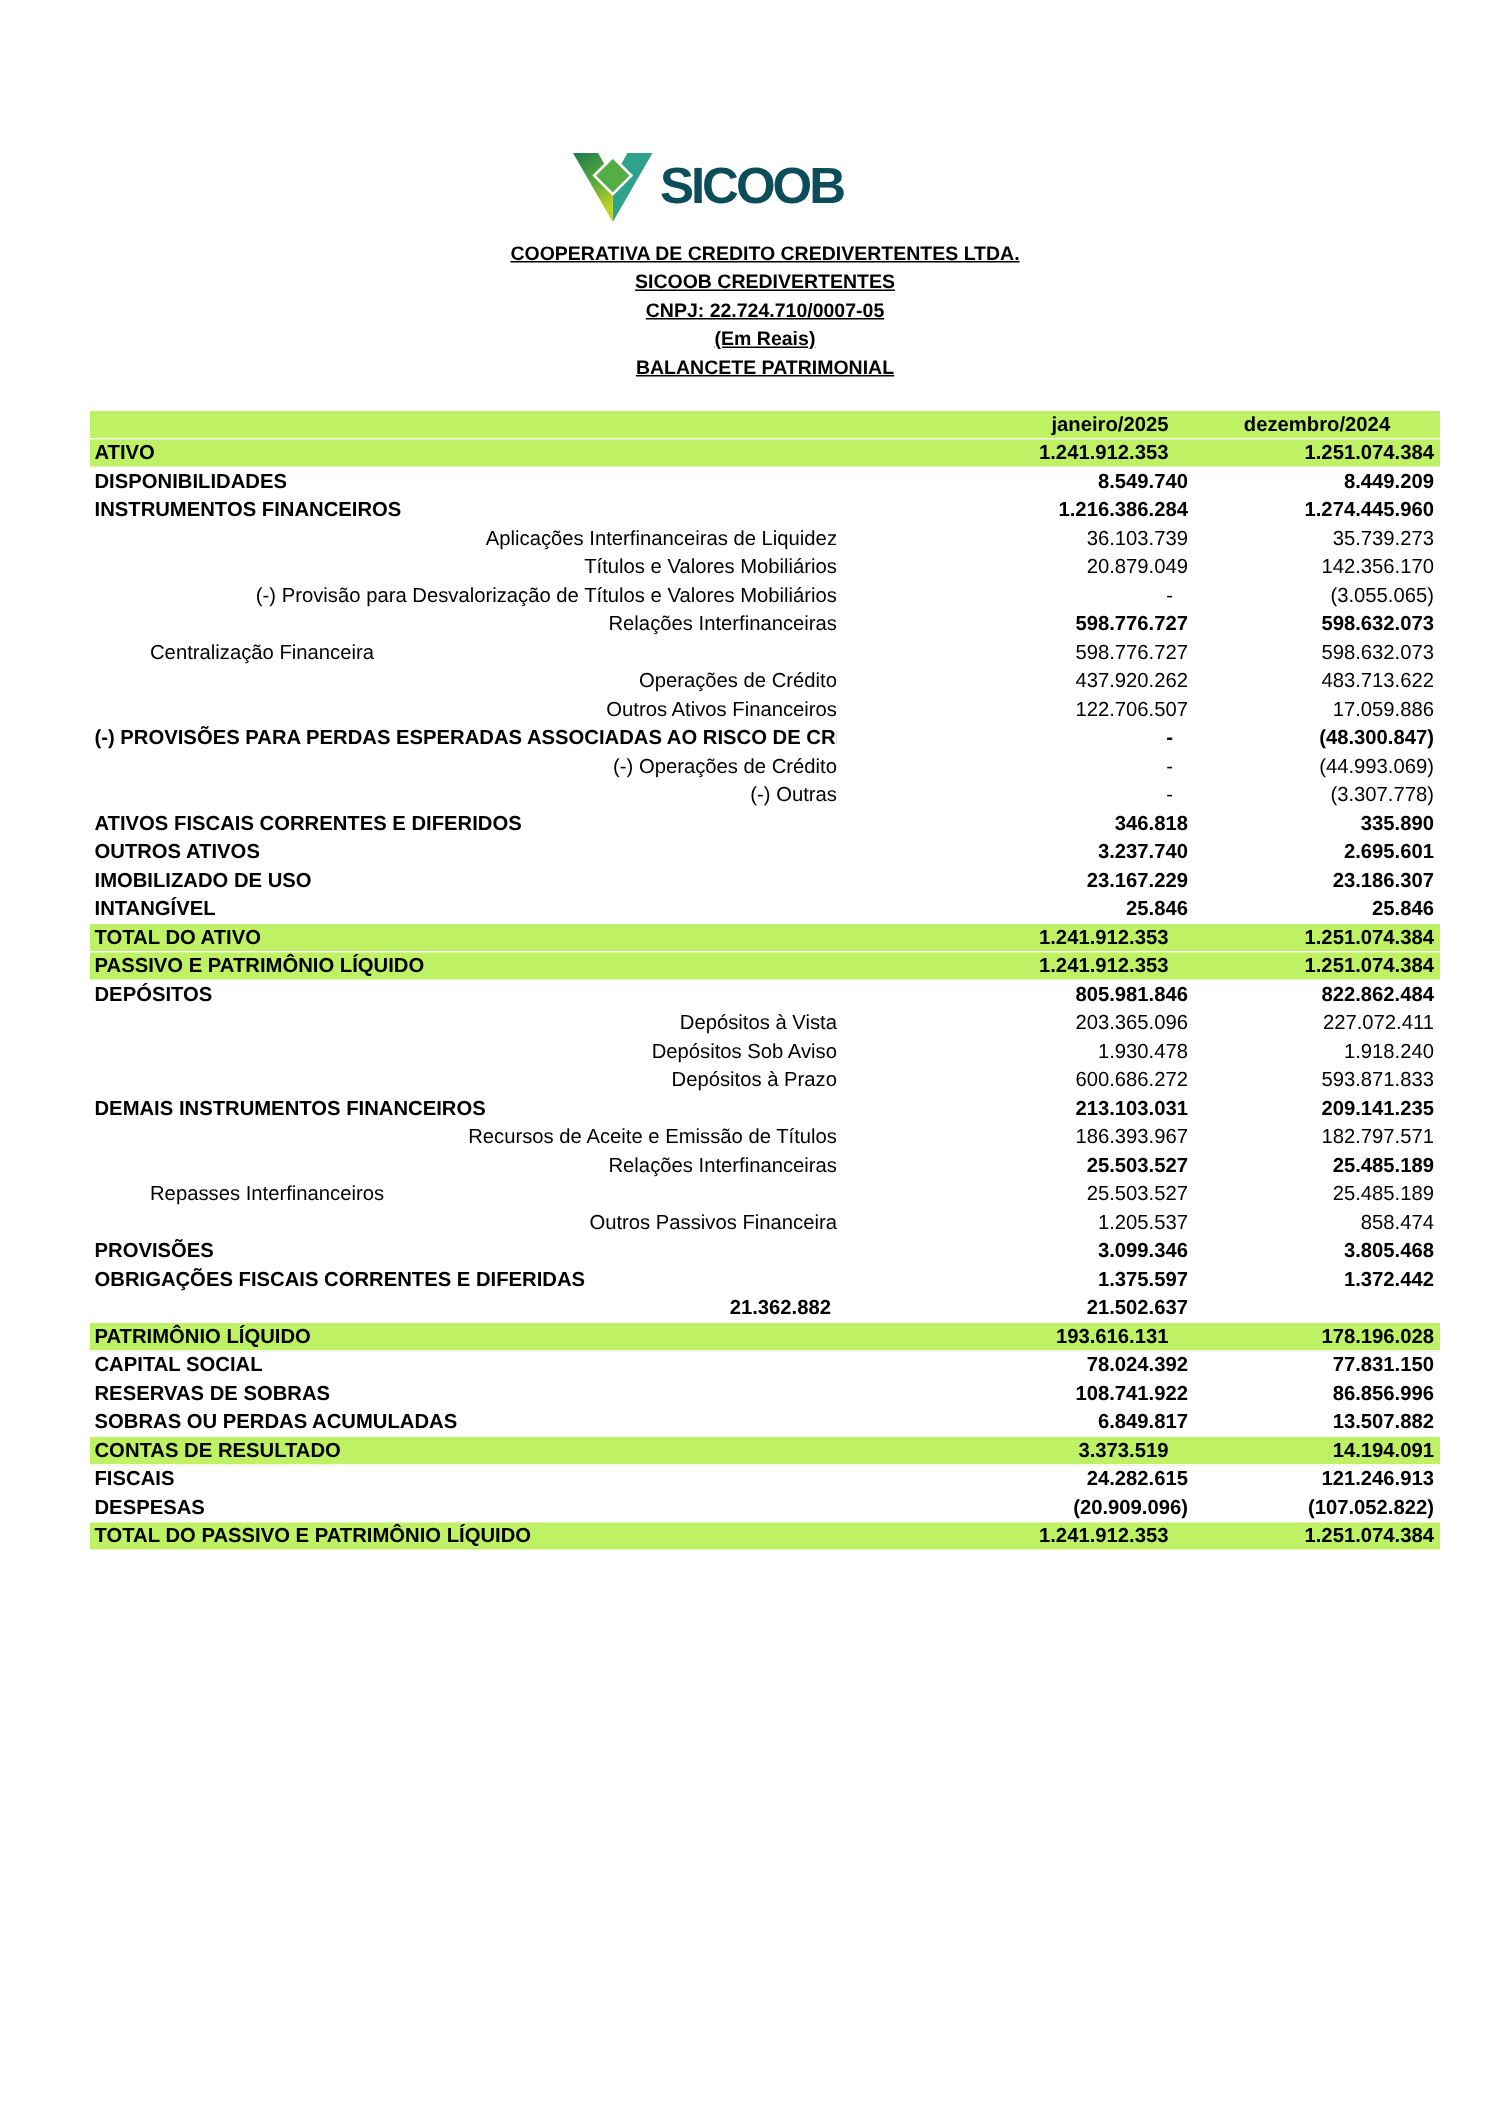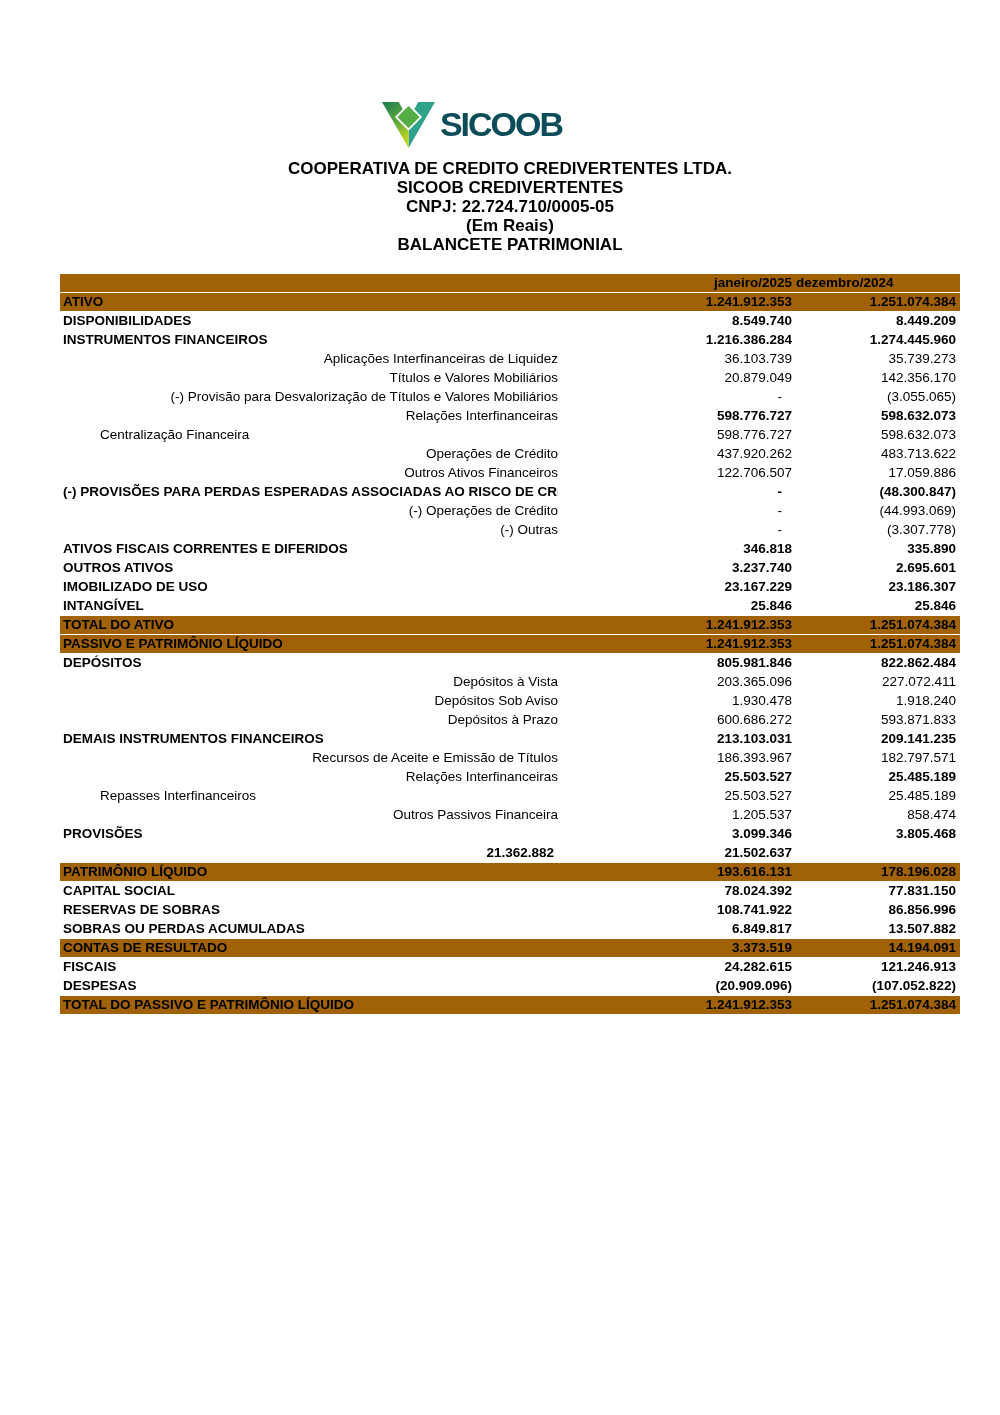--- a/index.html
+++ b/index.html
@@ -42,60 +42,61 @@
   }
   
   .title-block {
     position: absolute;
     top: 159px;
     left: 60px;
     width: 900px;
     text-align: center;
   }
   .title-line {
-    font-size: 17px;
+    font-size: 13px;
     font-weight: bold;
     line-height: 19px;
     white-space: nowrap;
+    text-decoration: underline;
   }
   
   .table {
     position: absolute;
     top: 274px;
     left: 60px;
     width: 900px;
   }
   .trow {
     display: grid;
     grid-template-columns: 1fr 238px 164px;
     height: 19px;
     box-sizing: border-box;
     border-bottom: 1px solid #ffffff;
     font-size: 13.5px;
     line-height: 18px;
   }
-  .trow.gray { background: #a16207; }
+  .trow.gray { background: #bef264; gap: 13px; }
   .trow.bold { font-weight: bold; }
   .cell {
     overflow: hidden;
     white-space: nowrap;
     box-sizing: border-box;
   }
   .cell.label { padding-left: 3px; }
   .cell.label.ind1 { padding-left: 16px; text-align: right; }
   .cell.label.ind2 { padding-left: 40px; }
   .cell.num {
     text-align: right;
     padding-right: 4px;
   }
   .cell.num.dash { padding-right: 14px; }
   .trow.vb .cell.num { font-weight: bold; }
   .thead .cell.num { font-weight: bold; }
   .thead .cell.num.centered {
-    text-align: left;
+    text-align: center;
     padding-right: 0;
   }
 </style>
 </head>
 <body>
 
 <div class="page">
 
   <div class="logo-wrap">
     <div class="logo">
@@ -111,21 +112,21 @@
         <polygon points="0,0 38,0 60,40 60,104" fill="url(#lgLeft)"></polygon>
         <polygon points="60,6 88,34 60,62 32,34" fill="#55ad45" stroke="#ffffff" stroke-width="4"></polygon>
       </svg>
       <span class="logo-text">SICOOB</span>
     </div>
   </div>
 
   <div class="title-block">
     <div class="title-line">COOPERATIVA DE CREDITO CREDIVERTENTES LTDA.</div>
     <div class="title-line">SICOOB CREDIVERTENTES</div>
-    <div class="title-line">CNPJ: 22.724.710/0005-05</div>
+    <div class="title-line">CNPJ: 22.724.710/0007-05</div>
     <div class="title-line">(Em Reais)</div>
     <div class="title-line">BALANCETE PATRIMONIAL</div>
   </div>
 
   <div class="table">
     <div class="trow thead gray bold">
       <div class="cell label"></div>
       <div class="cell num">janeiro/2025</div>
       <div class="cell num centered">dezembro/2024</div>
     </div>
@@ -269,20 +270,25 @@
           <div class="cell label ind1">Outros Passivos Financeira</div>
           <div class="cell num">1.205.537</div>
           <div class="cell num">858.474</div>
         </div>
         <div class="trow bold">
           <div class="cell label ind0">PROVISÕES</div>
           <div class="cell num">3.099.346</div>
           <div class="cell num">3.805.468</div>
         </div>
         <div class="trow bold">
+          <div class="cell label ind0">OBRIGAÇÕES FISCAIS CORRENTES E DIFERIDAS</div>
+          <div class="cell num">1.375.597</div>
+          <div class="cell num">1.372.442</div>
+        </div>
+        <div class="trow bold">
           <div class="cell num">21.362.882</div>
           <div class="cell num">21.502.637</div>
         </div>
         <div class="trow gray bold">
           <div class="cell label ind0">PATRIMÔNIO LÍQUIDO</div>
           <div class="cell num">193.616.131</div>
           <div class="cell num">178.196.028</div>
         </div>
         <div class="trow bold">
           <div class="cell label ind0">CAPITAL SOCIAL</div>

